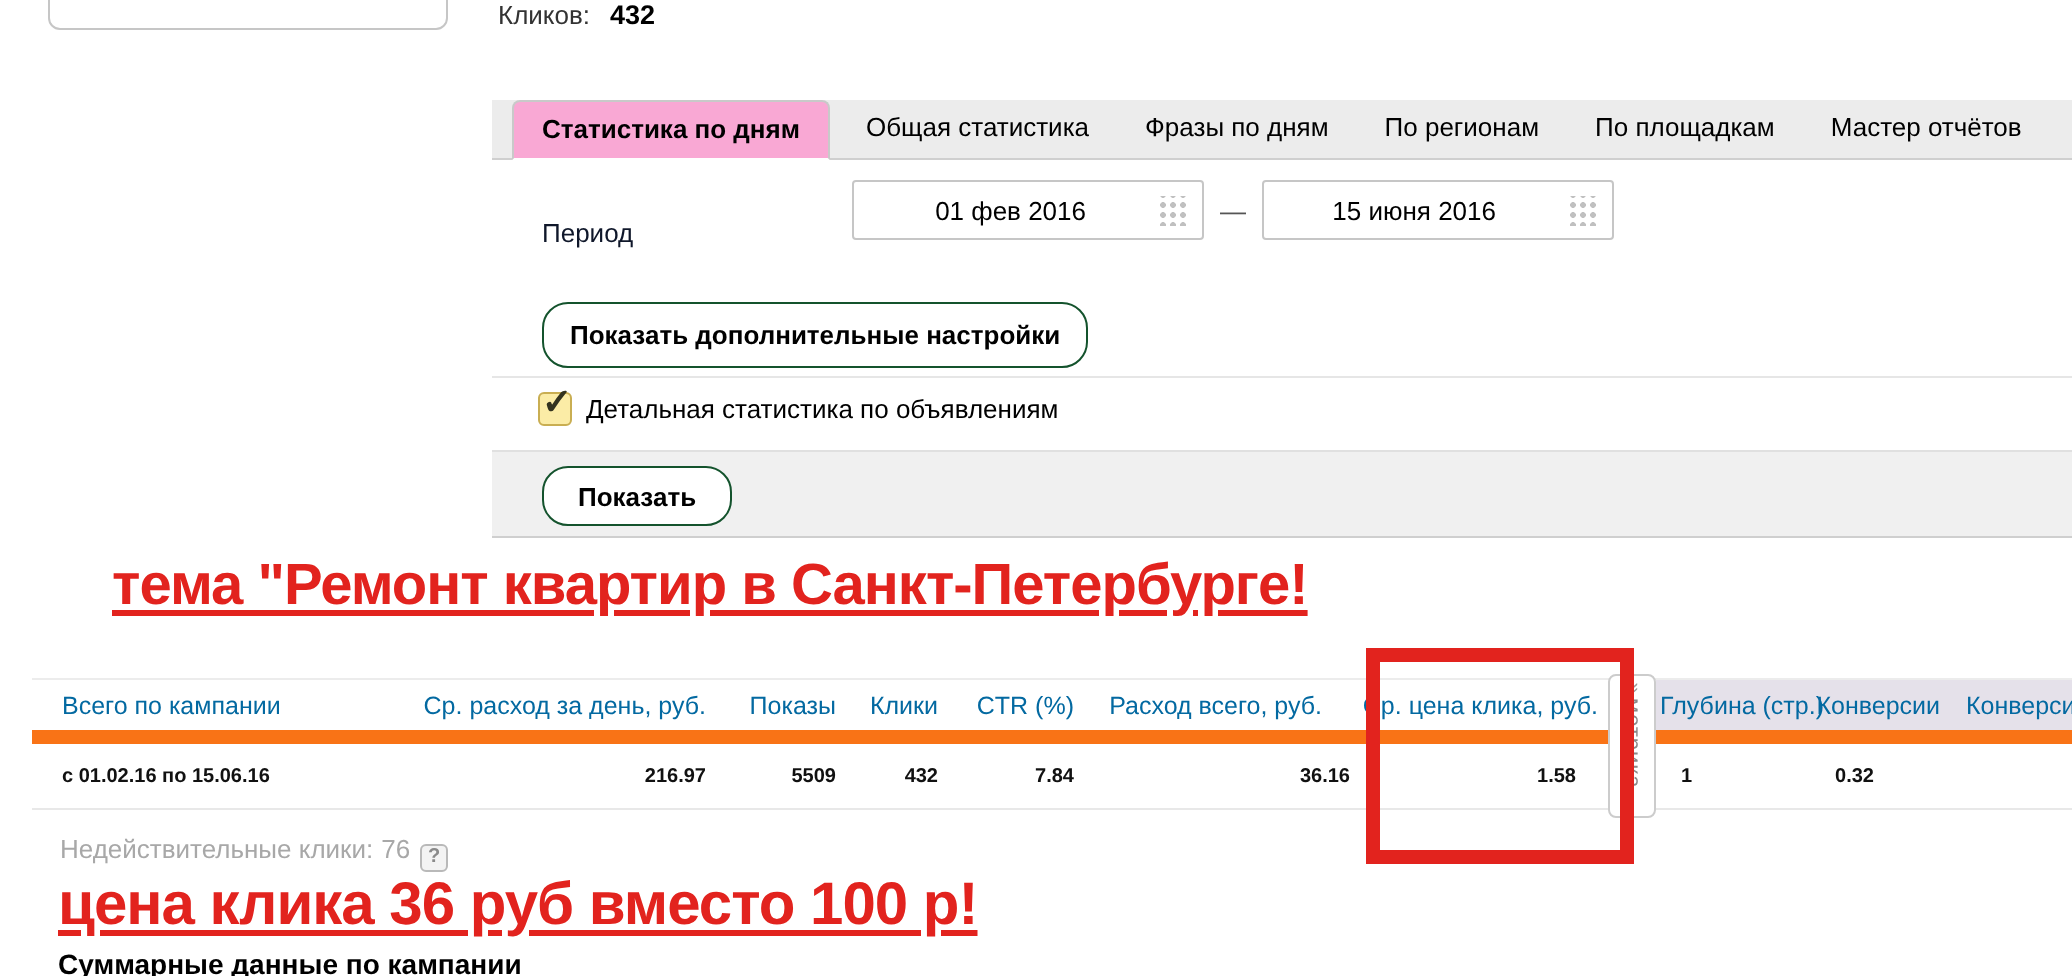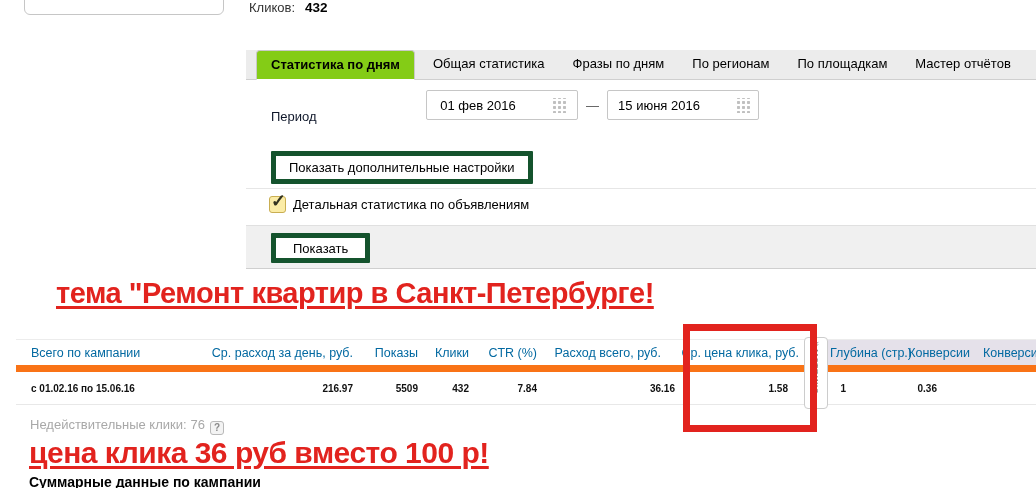--- a/index.html
+++ b/index.html
@@ -27,43 +27,43 @@
   }
   .tabbar {
     position:absolute; left:0; right:0; top:0; height:30px;
     background:#ececec; border-bottom:1px solid #cfcfcf;
     display:flex; align-items:flex-end;
   }
   .tab {
     font-size:13px; color:#000; padding:7px 14px 8px; cursor:pointer; white-space:nowrap;
   }
   .tab.active {
-    background:#84cc16; border:1px solid #c9c9c9; border-bottom:1px solid #fff;
+    background:#f9a8d4; border:1px solid #c9c9c9; border-bottom:1px solid #fff;
     border-radius:4px 4px 0 0; margin:0 4px -1px 10px; font-weight:bold;
     padding:6px 14px 7px; z-index:2;
   }
   .period-label { position:absolute; left:25px; top:59px; color:#0f172a; }
   .date-row { position:absolute; left:180px; top:40px; display:flex; align-items:center; }
   .date-field {
-    width:152px; height:30px; border:1px solid #c6c6c6; border-radius:2px; background:#fff;
-    display:flex; align-items:center; justify-content:center; padding:0 8px 0 10px;gap:35px;
+    width:176px; height:30px; border:1px solid #c6c6c6; border-radius:2px; background:#fff;
+    display:flex; align-items:center; justify-content:flex-end; padding:0 8px 0 10px;gap:35px;
   }
   .cal-icon {
     width:15px; height:15px;
     background-image:radial-gradient(circle, #c0c0c0 1.4px, transparent 1.5px);
     background-size:5px 5px; background-position:1px 2px;
   }
   .date-dash { margin:0 8px; color:#555; }
   .quick-links { position:absolute; left:180px; top:78px; display:flex; }
   .quick-links span {
     color:#2b6cc4; border-bottom:1px dotted #2b6cc4; margin-right:11px; cursor:pointer;
   }
   .btn {
-    background:#fff; border:5px solid #14532d; border-radius:1px;
-    font-size:13px; color:#000; font-family:"Liberation Sans", sans-serif; cursor:pointer;
+    background:#fff; border:1px solid #14532d; border-radius:13px;
+    font-size:13px; color:#000; font-family:"Liberation Sans", sans-serif; cursor:pointer;font-weight:bold;
   }
   .btn-more { position:absolute; left:25px; top:101px; height:33px; padding:0 13px; }
   .divider { position:absolute; left:0; right:0; top:138px; border-top:1px solid #e6e6e6; }
   .checkbox-row { position:absolute; left:23px; top:146px; display:flex; align-items:center; }
   .checkbox {
     position:relative; width:17px; height:17px; background:#fbeca6;
     border:1px solid #c9ae52; border-radius:3px; margin-right:7px; cursor:pointer;
   }
   .checkbox .check {
     position:absolute; left:1px; top:-7px; font-size:18px; font-weight:bold; color:#33331f;
@@ -199,21 +199,21 @@
     <div class="t-row">
       <div class="c c1">с 01.02.16 по 15.06.16</div>
       <div class="c c2">216.97</div>
       <div class="c c3">5509</div>
       <div class="c c4">432</div>
       <div class="c c5">7.84</div>
       <div class="c c7">36.16</div>
       <div class="c cgap"></div>
       <div class="c c8">1.58</div>
       <div class="c c9">1</div>
-      <div class="c c10r">0.36</div>
+      <div class="c c10r">0.32</div>
     </div>
   </div>
 
   <div class="metrika-tab">
     <span class="arrow">»</span>
     <span class="vtext">метрика</span>
   </div>
 
   <div class="red-box"></div>
 

